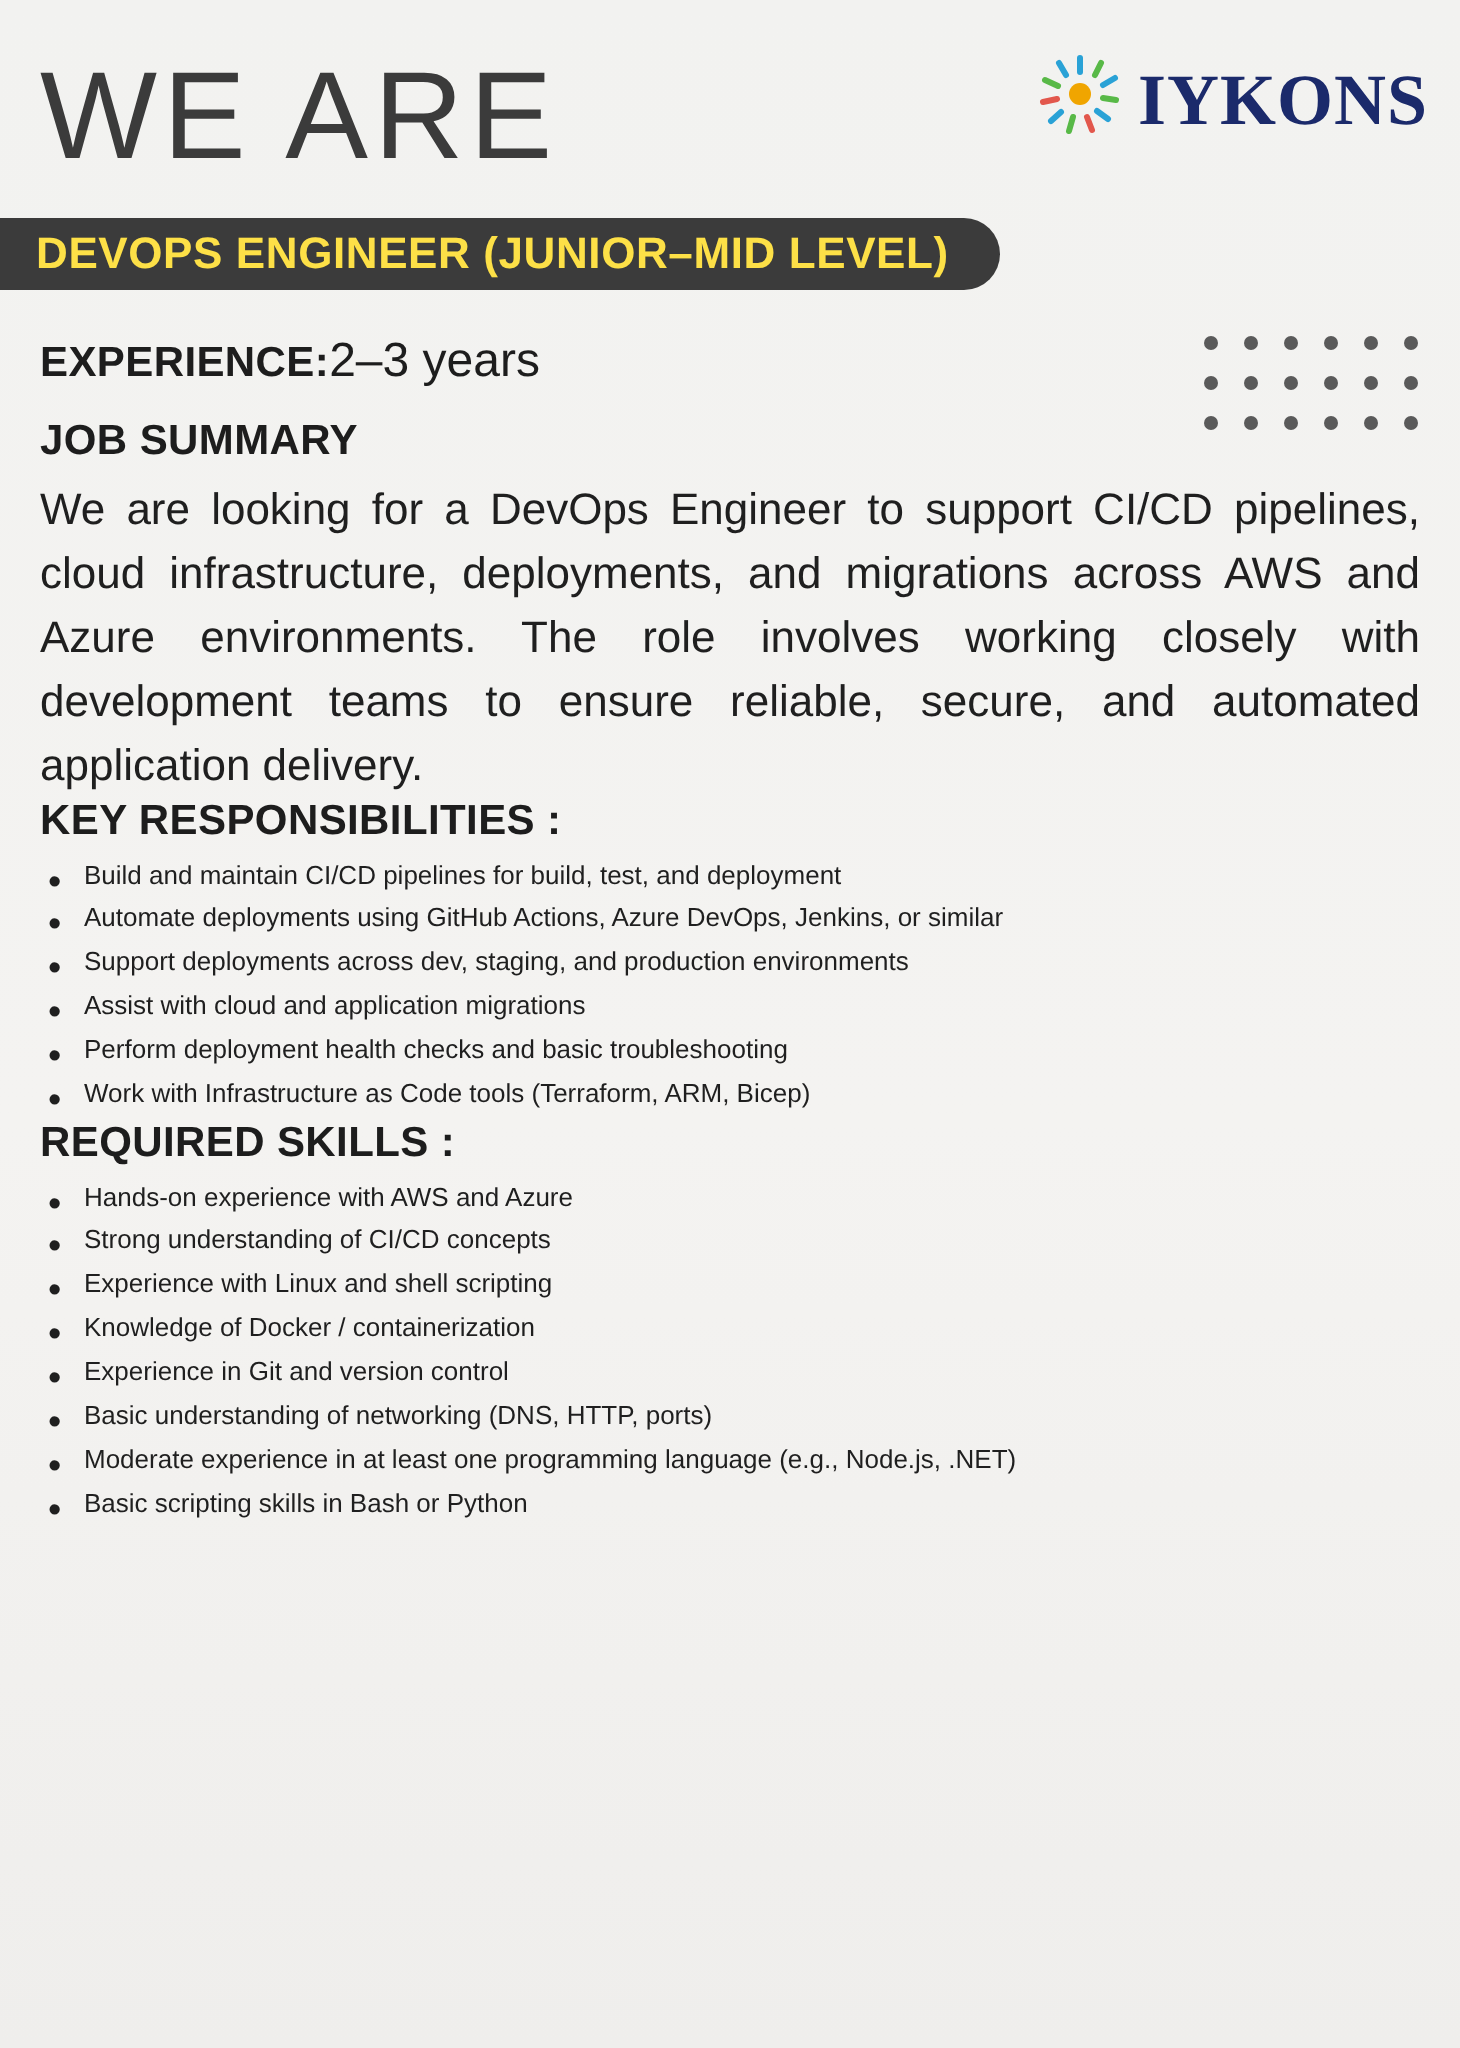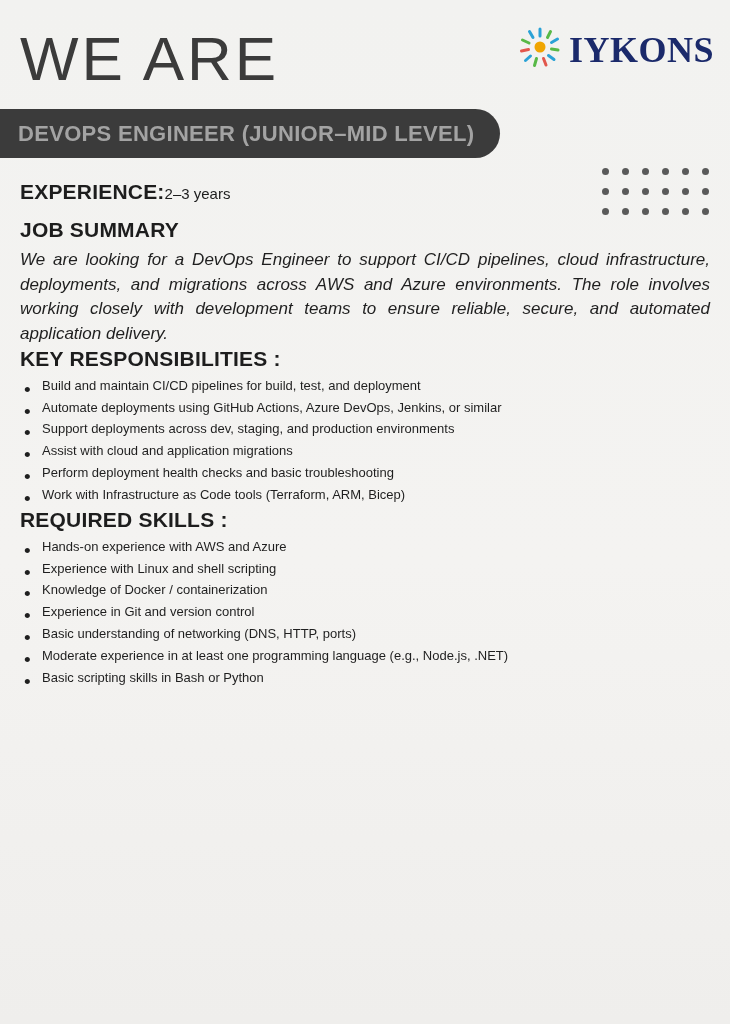--- a/index.html
+++ b/index.html
@@ -84,23 +84,23 @@
     height: 7px;
     border-radius: 50%;
     background: #5a5a5a;
     display: block;
   }
 
   
   .role-pill {
     margin-top: 18px;
     background: #3b3b3b;
-    color: #a3a3a3;
+    color: #fde047;
     border-radius: 0 30px 30px 0;
-    height: 49px;
+    height: 36px;
     display: inline-flex;
     align-items: center;
     padding: 0 26px 0 18px;
     margin-left: -14px;
     font-weight: bold;
     font-size: 22px;
     letter-spacing: 0.3px;
     white-space: nowrap;
   }
 
@@ -114,39 +114,38 @@
     display: flex;
     align-items: baseline;
     gap: 0;
   }
   .exp-label {
     font-weight: bold;
     font-size: 21px;
     letter-spacing: 0.2px;
   }
   .exp-value {
-    font-size: 15px;
+    font-size: 24px;
     color: #1d1d1d;
   }
   h2.section-title {
     font-size: 21px;
     font-weight: bold;
     letter-spacing: 0.2px;
     margin: 14px 0 6px 0;
   }
   h2.section-title.tight {
     margin-top: 0;
   }
   p.summary {
     margin: 0;
-    font-size: 17px;
+    font-size: 22px;
     line-height: 1.45;
     text-align: justify;
     color: #1f1f1f;
-    font-style: italic;
   }
   ul.bullets {
     list-style: none;
     margin: 4px 0 0 0;
     padding: 0;
   }
   ul.bullets li {
     position: relative;
     padding-left: 22px;
     font-size: 13px;
@@ -240,20 +239,21 @@
       <li>Automate deployments using GitHub Actions, Azure DevOps, Jenkins, or similar</li>
       <li>Support deployments across dev, staging, and production environments</li>
       <li>Assist with cloud and application migrations</li>
       <li>Perform deployment health checks and basic troubleshooting</li>
       <li>Work with Infrastructure as Code tools (Terraform, ARM, Bicep)</li>
     </ul>
 
     <h2 class="section-title tight">REQUIRED SKILLS :</h2>
     <ul class="bullets">
       <li>Hands-on experience with AWS and Azure</li>
+      <li>Strong understanding of CI/CD concepts</li>
       <li>Experience with Linux and shell scripting</li>
       <li>Knowledge of Docker / containerization</li>
       <li>Experience in Git and version control</li>
       <li>Basic understanding of networking (DNS, HTTP, ports)</li>
       <li>Moderate experience in at least one programming language (e.g., Node.js, .NET)</li>
       <li>Basic scripting skills in Bash or Python</li>
     </ul>
 
   </div>
 </div>

